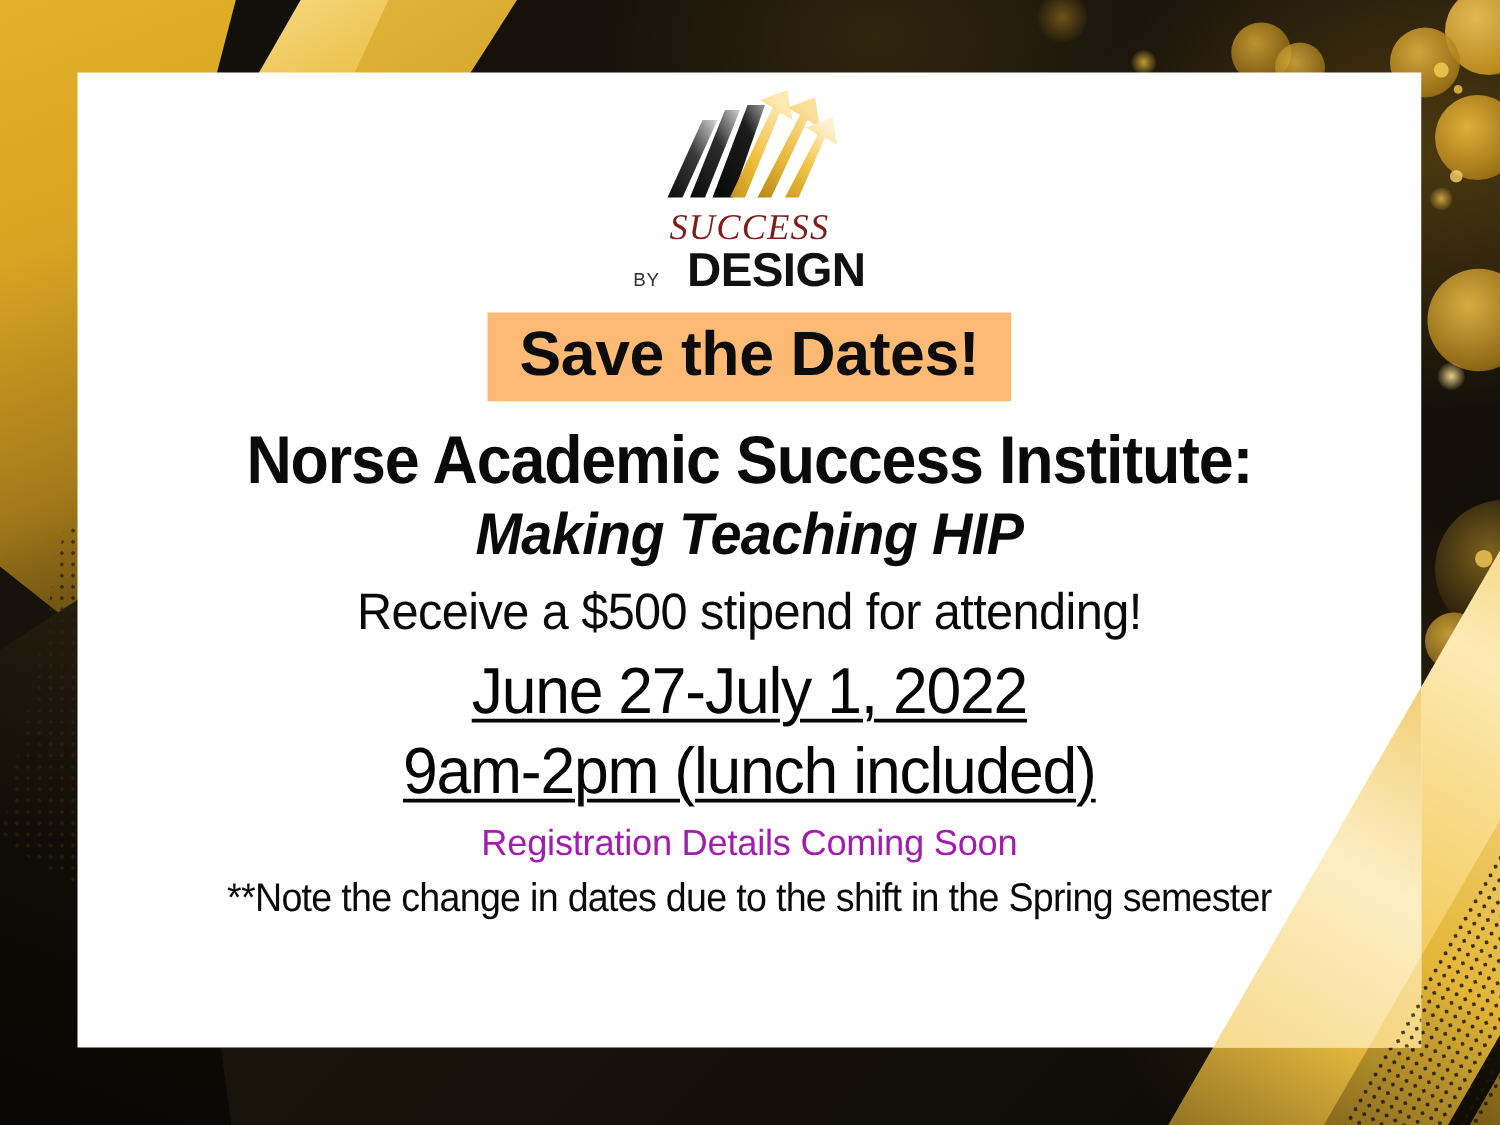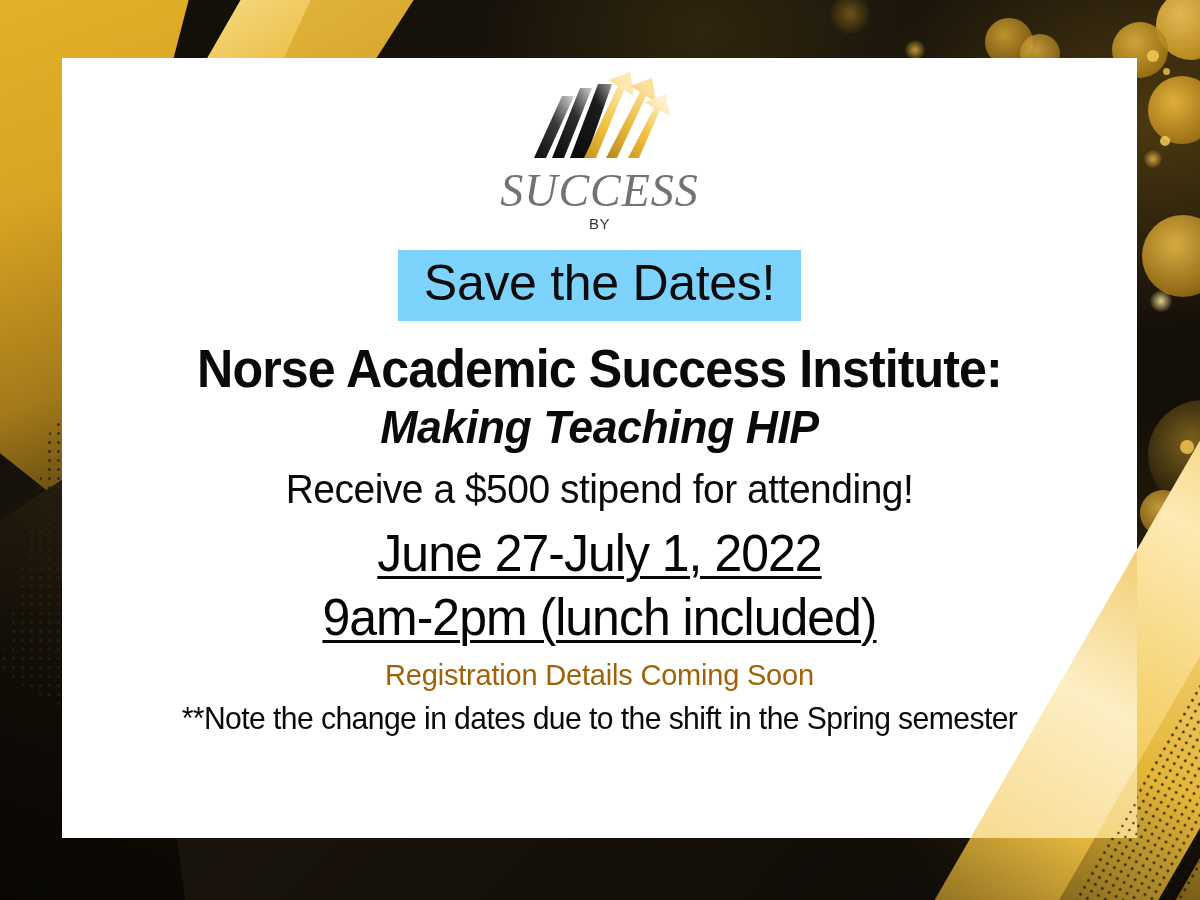--- a/index.html
+++ b/index.html
@@ -124,44 +124,44 @@
 
   .card-inner { position: relative; z-index: 5; text-align: center; }
 
   
   #logo { position: relative; width: 200px; margin: 8px auto 0; height: 170px; }
   #logo svg { display: block; }
   .logo-word {
     font-family: "Liberation Serif", serif;
     font-style: italic;
     font-weight: 400;
-    font-size: 46px;
+    font-size: 29px;
     letter-spacing: 1px;
-    color: #737373;
+    color: #7f1d1d;
     line-height: 1;
     margin-top: 2px;
   }
   .logo-sub { display: flex; align-items: baseline; justify-content: center; gap: 22px; margin-top: 1px; }
   .logo-by {
     font-family: "Liberation Sans", sans-serif; font-weight: 400;
     font-size: 15px; color: #333; letter-spacing: .5px;
   }
   .logo-design {
     font-family: "Liberation Sans", sans-serif; font-weight: 700;
     font-size: 38px; color: #111; letter-spacing: -0.5px; line-height: 1;
   }
 
   
   .save-wrap { margin-top: 14px; }
   .save-banner {
     display: inline-block;
-    background: #7dd3fc;
+    background: #fdba74;
     color: #0c0c0c;
     font-family: "Liberation Sans", sans-serif;
-    font-weight: 400;
+    font-weight: 700;
     font-size: 50px;
     line-height: 1.18;
     padding: 4px 26px 8px 26px;
     letter-spacing: -0.3px;
   }
   .headline {
     font-family: "Liberation Sans", sans-serif;
     font-weight: 700;
     font-size: 54px;
     line-height: 1.08;
@@ -201,21 +201,21 @@
     text-underline-offset: 5px;
     text-decoration-thickness: 3px;
     letter-spacing: -1px;
     transform: scaleX(.96);
   }
   .dateline.first { margin-top: 10px; }
   .regline {
     font-family: "Liberation Sans", sans-serif;
     font-weight: 400;
     font-size: 29px;
-    color: #a16207;
+    color: #a21caf;
     margin-top: 10px;
     letter-spacing: -0.2px;
   }
   .noteline {
     font-family: "Liberation Sans", sans-serif;
     font-weight: 400;
     font-size: 32px;
     color: #0a0a0a;
     margin-top: 8px;
     letter-spacing: -0.6px;
@@ -319,20 +319,21 @@
 
           <g>
             <path d="M84,92 L96,92 L124,24 L134,30 L130,6 L108,14 L118,20 Z" fill="url(#gArrow1)"></path>
             <path d="M106,92 L117,92 L146,30 L156,36 L152,12 L130,20 L140,26 Z" fill="url(#gArrow2)"></path>
             <path d="M128,92 L139,92 L160,44 L170,50 L166,28 L145,36 L154,42 Z" fill="url(#gArrow3)"></path>
           </g>
         </svg>
         <div class="logo-word">SUCCESS</div>
         <div class="logo-sub">
           <span class="logo-by">BY</span>
+          <span class="logo-design">DESIGN</span>
         </div>
       </div>
 
       <div class="save-wrap">
         <span class="save-banner">Save the Dates!</span>
       </div>
 
       <div class="headline">Norse Academic Success Institute:</div>
       <div class="subhead">Making Teaching HIP</div>
 

